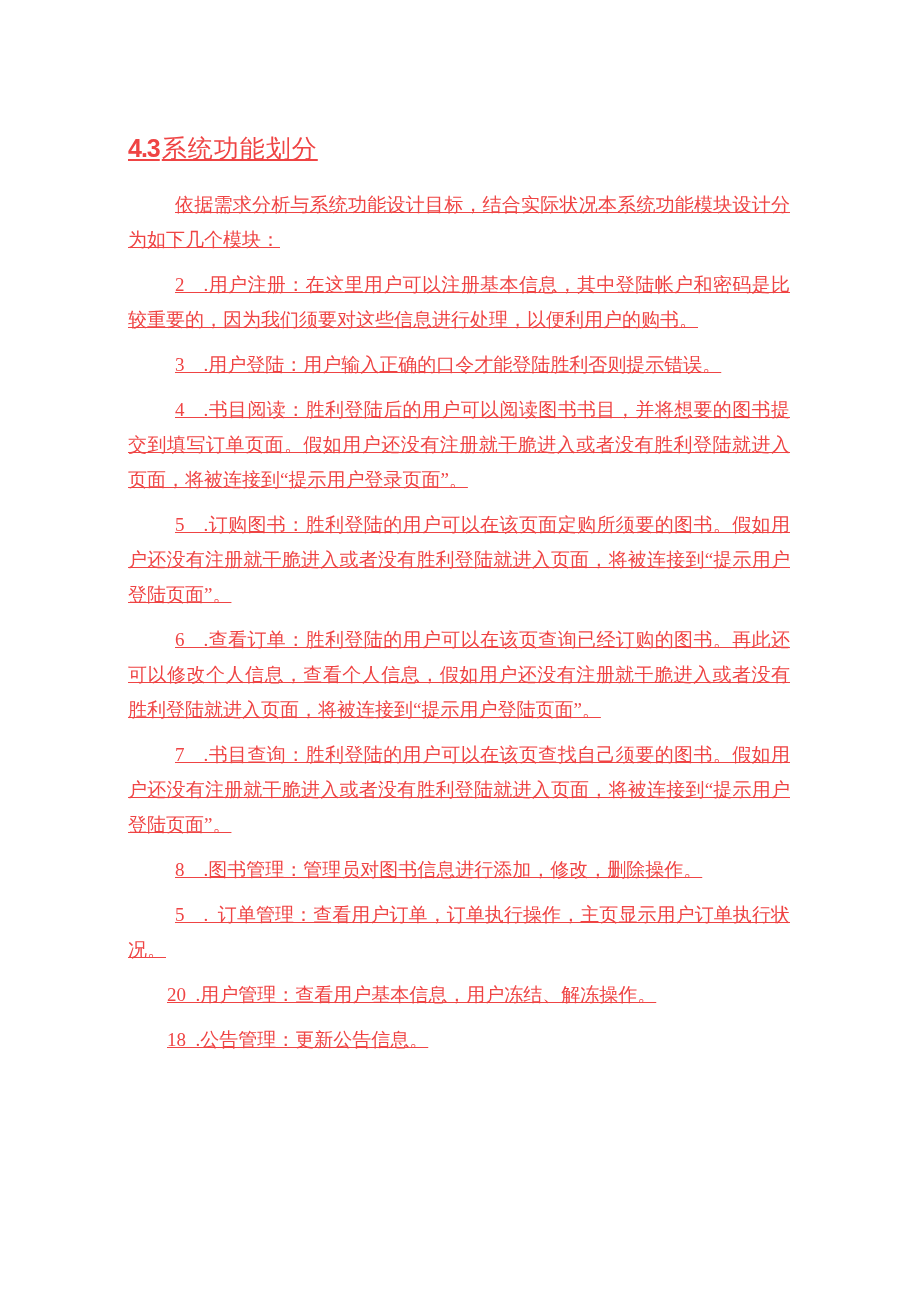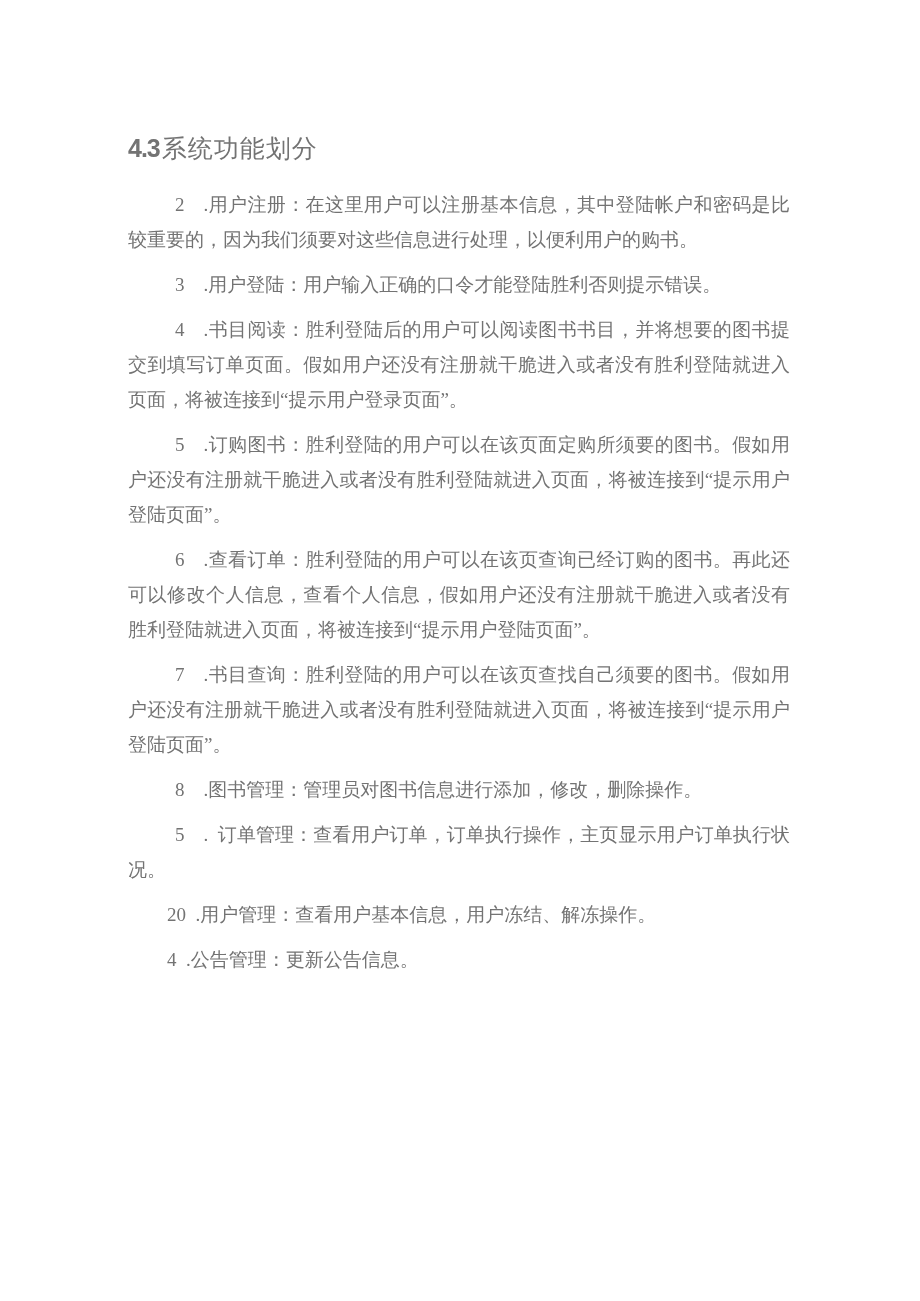--- a/index.html
+++ b/index.html
@@ -42,27 +42,28 @@
     text-align: justify;
     text-justify: inter-ideograph;
   }
   .intro { text-indent: 47px; }
   .item-a { text-indent: 47px; }
   .item-b { text-indent: 39px; }
 </style>
 </head>
 <body>
 
-<div class="page" style="background: rgb(255, 255, 255); color: #737373;">
+<div class="page" style="background: rgb(255, 255, 255); color: #ef4444; text-decoration: underline;">
   <h1 class="heading"><span class="h-num">4.3</span><span class="h-title">系统功能划分</span></h1>
+  <p class="para intro">依据需求分析与系统功能设计目标，结合实际状况本系统功能模块设计分为如下几个模块：</p>
   <div class="module-list">
       <p class="para item-a">2 .用户注册：在这里用户可以注册基本信息，其中登陆帐户和密码是比较重要的，因为我们须要对这些信息进行处理，以便利用户的购书。</p>
       <p class="para item-a">3 .用户登陆：用户输入正确的口令才能登陆胜利否则提示错误。</p>
       <p class="para item-a">4 .书目阅读：胜利登陆后的用户可以阅读图书书目，并将想要的图书提交到填写订单页面。假如用户还没有注册就干脆进入或者没有胜利登陆就进入页面，将被连接到“提示用户登录页面”。</p>
       <p class="para item-a">5 .订购图书：胜利登陆的用户可以在该页面定购所须要的图书。假如用户还没有注册就干脆进入或者没有胜利登陆就进入页面，将被连接到“提示用户登陆页面”。</p>
       <p class="para item-a">6 .查看订单：胜利登陆的用户可以在该页查询已经订购的图书。再此还可以修改个人信息，查看个人信息，假如用户还没有注册就干脆进入或者没有胜利登陆就进入页面，将被连接到“提示用户登陆页面”。</p>
       <p class="para item-a">7 .书目查询：胜利登陆的用户可以在该页查找自己须要的图书。假如用户还没有注册就干脆进入或者没有胜利登陆就进入页面，将被连接到“提示用户登陆页面”。</p>
       <p class="para item-a">8 .图书管理：管理员对图书信息进行添加，修改，删除操作。</p>
       <p class="para item-a">5 . 订单管理：查看用户订单，订单执行操作，主页显示用户订单执行状况。</p>
       <p class="para item-b">20 .用户管理：查看用户基本信息，用户冻结、解冻操作。</p>
-      <p class="para item-b">4 .公告管理：更新公告信息。</p>
+      <p class="para item-b">18 .公告管理：更新公告信息。</p>
     </div>
 </div>
 
 </body></html>

